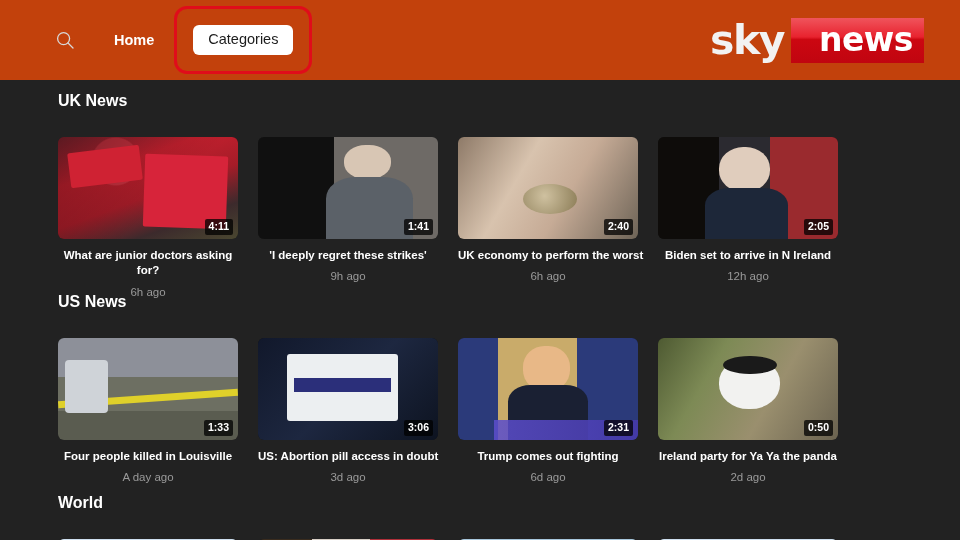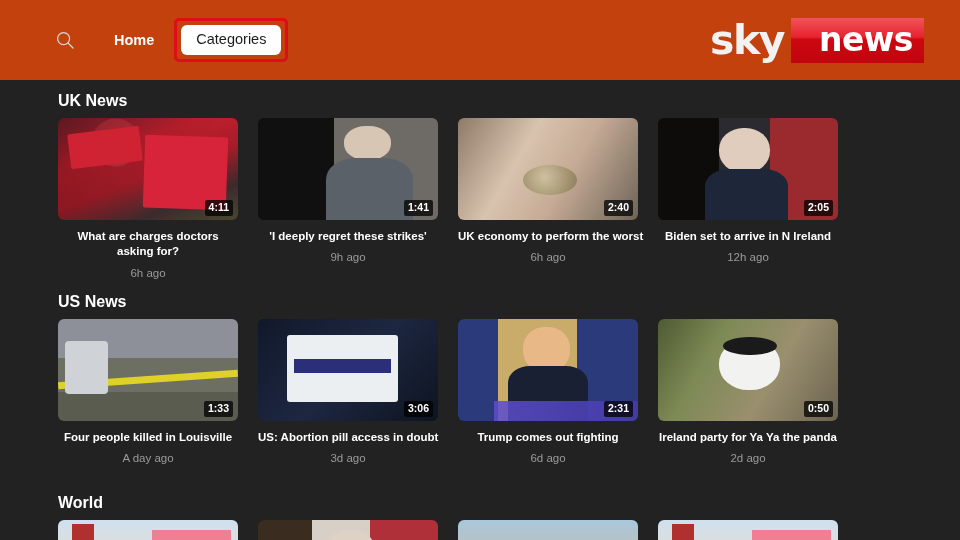--- a/index.html
+++ b/index.html
@@ -30,23 +30,23 @@
   .nav-link {
     color: #ffffff;
     font-size: 14.5px;
     font-weight: bold;
     padding: 7px 14px;
     white-space: nowrap;
     line-height: 1;
   }
   #categories-wrap {
     position: relative;
-    padding: 4px;
+    padding: 16px;
     border: 3px solid #e00c1a;
-    border-radius: 5px;
+    border-radius: 13px;
     margin-left: 6px;
   }
   #categories-button {
     background: #ffffff;
     color: #1c1c1c;
     font-size: 14.5px;
     font-weight: normal;
     padding: 7px 15px 8px 15px;
     border-radius: 6px;
     white-space: nowrap;
@@ -88,21 +88,21 @@
   .row { position: absolute; left: 0; width: 1400px; }
   .row-title {
     color: #ffffff;
     font-size: 16px;
     font-weight: bold;
     margin-left: 58px;
     margin-bottom: 8px;
     line-height: 1.1;
   }
   .cards { display: flex; padding-left: 58px; }
-  .card { width: 180px; margin-right: 20px; flex: 0 0 180px; }
+  .card { width: 180px; margin-right: 20px; flex: 0 0 180px; margin-top: 19px; }
 
   .thumb {
     position: relative;
     width: 180px; height: 102px;
     border-radius: 6px;
     overflow: hidden;
     background: #111;
   }
   .thumb .art { position: absolute; inset: 0; }
   .badge {
@@ -313,21 +313,21 @@
 
 <div id="content">
     <div class="row" style="top: 12px;">
       <div class="row-title">UK News</div>
       <div class="cards">
         <div class="card">
           <div class="thumb">
             <div class="art art-protest"></div>
             <div class="badge">4:11</div>
           </div>
-          <div class="card-title wrap">What are charges doctors asking for?</div>
+          <div class="card-title wrap">What are junior doctors asking for?</div>
           <div class="card-time">6h ago</div>
         </div>
         <div class="card">
           <div class="thumb">
             <div class="art art-suit"></div>
             <div class="badge">1:41</div>
           </div>
           <div class="card-title">'I deeply regret these strikes'</div>
           <div class="card-time">9h ago</div>
         </div>

